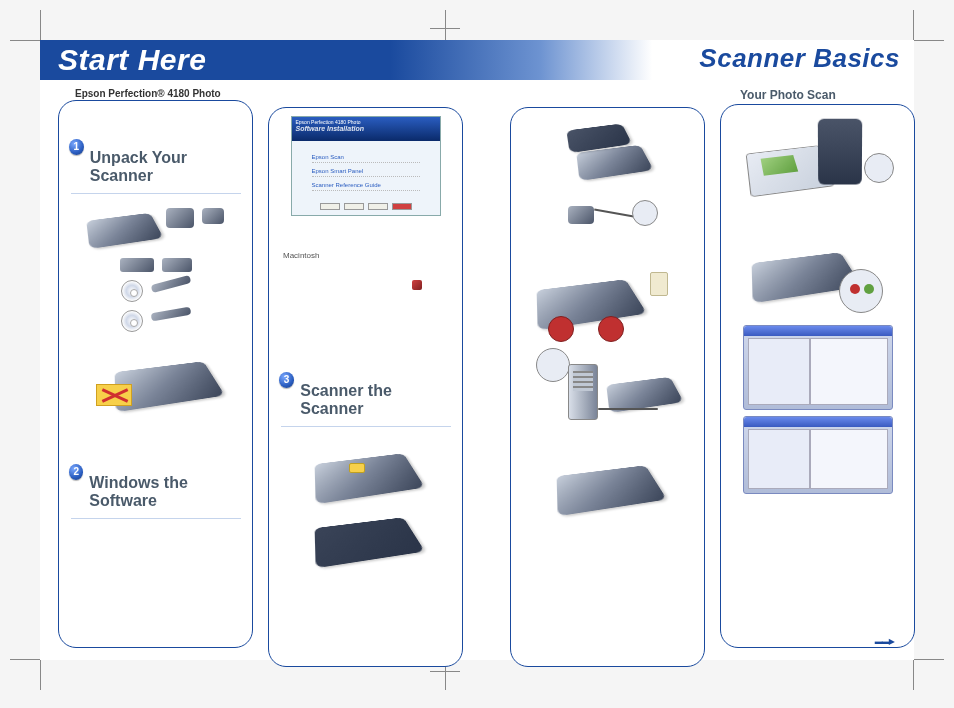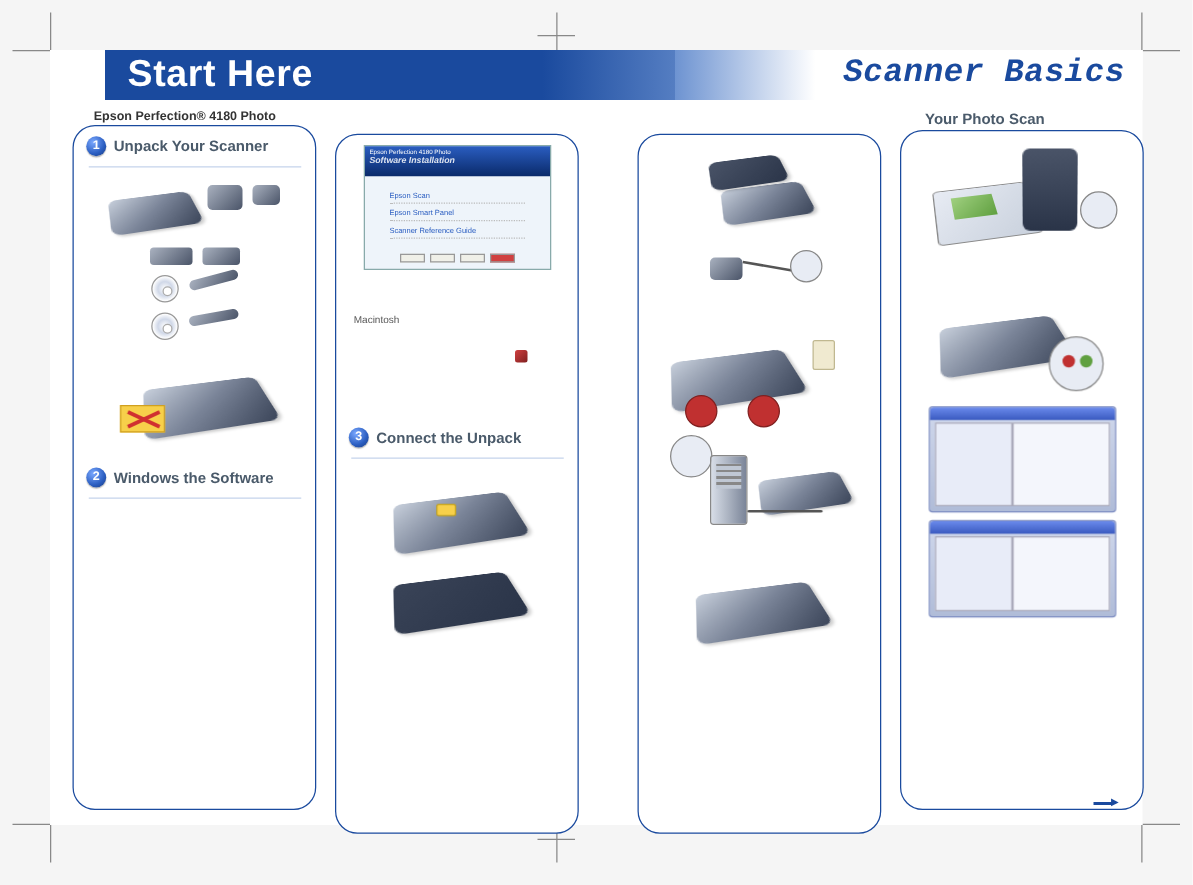--- a/index.html
+++ b/index.html
@@ -34,34 +34,34 @@
     background: #fff;
   }
   .title-left {
     position: absolute;
     left: 0; top: 0;
     width: 500px; height: 40px;
     background: linear-gradient(to right, #1a4a9e 0%, #1a4a9e 70%, #6d93d1 100%);
     color: #fff;
     font-size: 30px;
     font-weight: bold;
+    font-style: italic;
     padding-left: 18px;
     line-height: 40px;
     font-family: "Arial Narrow", Arial, sans-serif;
     letter-spacing: 0.5px;
-    margin-left: 44px;
   }
   .title-right {
     position: absolute;
     right: 14px; top: 3px;
     color: #1a4a9e;
     font-size: 26px;
     font-weight: bold;
     font-style: italic;
-    font-family: Liberation Mono, monospace;
+    font-family: Liberation Sans, sans-serif;
     letter-spacing: 0.5px;
   }
   .title-right-bg {
     position: absolute;
     left: 500px; top: 0;
     width: 374px; height: 40px;
     background: linear-gradient(to right, #6d93d1 0%, #fff 30%, #fff 100%);
   }
   .subtitle {
     position: absolute;
@@ -108,24 +108,25 @@
     border-radius: 50%;
     background: radial-gradient(circle at 35% 30%, #7aa8ff 0%, #2a5dc0 60%, #1a3a7a 100%);
     color: #fff;
     font-size: 10px;
     font-weight: bold;
     text-align: center;
     line-height: 16px;
     box-shadow: 0 1px 1px rgba(0,0,0,0.3);
   }
   .step-title {
-    font-size: 12px;
+    font-size: 16px;
     font-weight: bold;
     color: #4a5a6a;
     font-family: "Arial Narrow", Arial, sans-serif;
+    margin-top: 40px;
   }
   .col-body {
     padding: 4px 10px;
   }
   .small-label {
     font-size: 8px;
     color: #555;
   }
   .illus-row {
     display: flex;
@@ -374,21 +375,21 @@
             <span style="background:#d04040"></span>
           </div>
       </div>
       <div style="height:110px;position:relative">
         <div class="small-label" style="position:absolute;bottom:70px;left:4px">Macintosh</div>
         <div style="position:absolute;right:30px;bottom:40px;width:10px;height:10px;background:linear-gradient(135deg,#d04040,#802020);border-radius:2px"></div>
       </div>
     </div>
     <div class="step-head">
       <div class="step-num">3</div>
-      <div class="step-title">Connect the Unpack</div>
+      <div class="step-title">Scanner the Scanner</div>
     </div>
     <hr class="separator">
     <div class="col-body">
       <div style="position:relative;width:130px;height:60px;margin:4px auto">
         <div class="scanner-shape scanner-lg" style="position:absolute;left:15px;top:5px"></div>
         <div style="position:absolute;left:48px;top:22px;width:16px;height:10px;background:#f7d04a;border:1px solid #c0a020;border-radius:2px"></div>
       </div>
       <div style="position:relative;width:130px;height:60px;margin:4px auto">
         <div class="scanner-shape scanner-lg" style="position:absolute;left:15px;top:5px;background:linear-gradient(135deg,#3a4458 0%,#2a3448 100%)"></div>
       </div>

